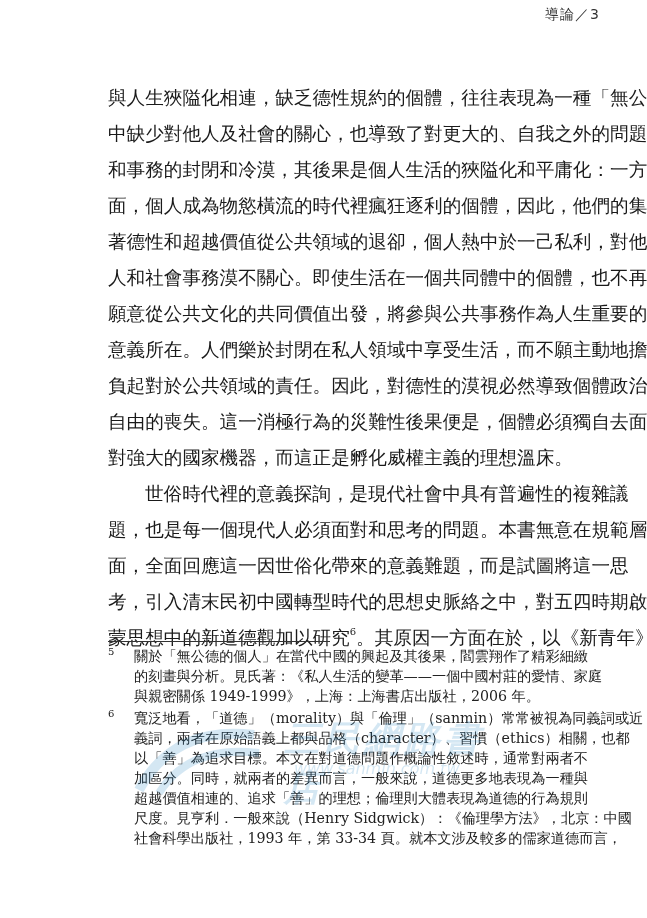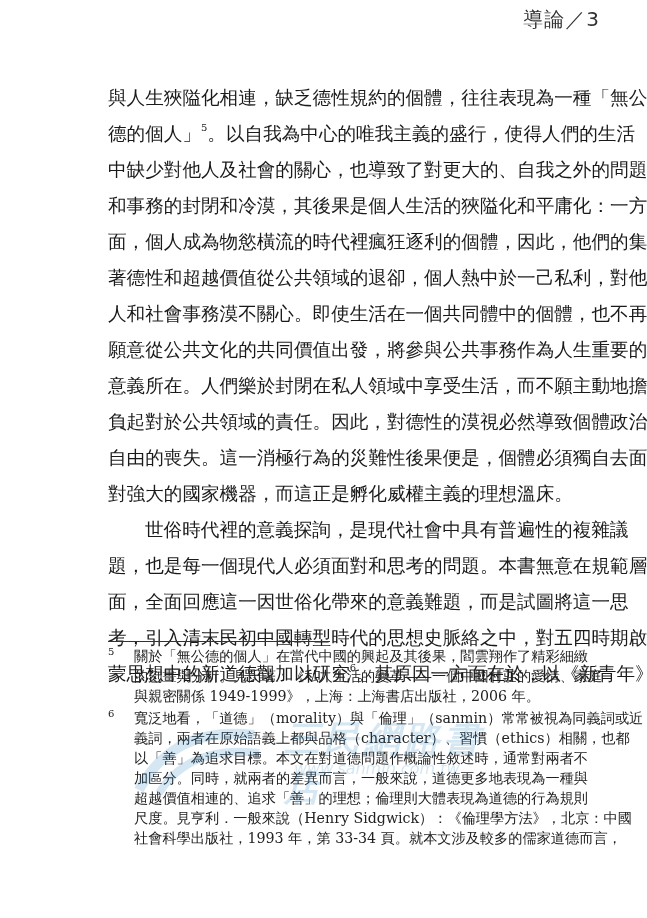--- a/index.html
+++ b/index.html
@@ -1,17 +1,17 @@
 <!DOCTYPE html>
 <html><head>
 <meta charset="utf-8">
 <style>
   html, body { margin:0; padding:0; background:#ffffff; }
   body { width:647px; height:918px; position:relative; overflow:hidden; color:#1a1a1a; }
-  .header { position:absolute; top:6px; right:47px; font-family:"DejaVu Sans", sans-serif; font-size:20px; color:#333; letter-spacing:1px; }
+  .header { position:absolute; top:6px; right:47px; font-family:"DejaVu Sans", sans-serif; font-size:14px; color:#333; letter-spacing:1px; }
   .body-text { position:absolute; left:108px; width:468px; top:72px; font-family:"DejaVu Serif", serif;margin-top:8px; }
   .line { height:36px; font-size:18.6px; line-height:36px; white-space:nowrap; text-align:justify; text-align-last:justify; letter-spacing:0px; }
   .line.last { text-align-last:left; }
   .line.indent { padding-left:37px; }
   sup.fn { font-size:10px; vertical-align:9px; line-height:0; }
   .rule { position:absolute; left:108px; top:641px; width:222px; border-top:1.3px solid #333; }
   .footnotes { position:absolute; left:108px; width:466px; top:646px; font-family:"DejaVu Serif", serif; }
   .fn-item { position:relative; padding-left:26px; margin-bottom:2px; }
   .fn-num { position:absolute; left:0; top:0; font-size:10px; }
   .fn-line { height:20px; line-height:20px; font-size:14.2px; white-space:nowrap; text-align:justify; text-align-last:justify; color:#222; }
@@ -21,21 +21,20 @@
   .wm-url { position:absolute; left:160px; top:44px; font-family:"DejaVu Sans", sans-serif; font-size:16px; color:#1a7fc0; }
   .wm-arc { position:absolute; left:0; top:10px; width:130px; height:70px; }
 </style>
 </head>
 <body>
 
 <div class="header">導論／3</div>
 
 <div class="body-text">
   <div class="line">與人生狹隘化相連，缺乏德性規約的個體，往往表現為一種「無公</div>
-  <div class="line"><span>德的個人」</span><sup class="fn">5</sup><span>。以自我為中心的唯我主義的盛行，使得人們的生活</span></div>
   <div class="line">中缺少對他人及社會的關心，也導致了對更大的、自我之外的問題</div>
   <div class="line">和事務的封閉和冷漠，其後果是個人生活的狹隘化和平庸化：一方</div>
   <div class="line">面，個人成為物慾橫流的時代裡瘋狂逐利的個體，因此，他們的集</div>
   <div class="line">著德性和超越價值從公共領域的退卻，個人熱中於一己私利，對他</div>
   <div class="line">人和社會事務漠不關心。即使生活在一個共同體中的個體，也不再</div>
   <div class="line">願意從公共文化的共同價值出發，將參與公共事務作為人生重要的</div>
   <div class="line">意義所在。人們樂於封閉在私人領域中享受生活，而不願主動地擔</div>
   <div class="line">負起對於公共領域的責任。因此，對德性的漠視必然導致個體政治</div>
   <div class="line">自由的喪失。這一消極行為的災難性後果便是，個體必須獨自去面</div>
   <div class="line last">對強大的國家機器，而這正是孵化威權主義的理想溫床。</div>

